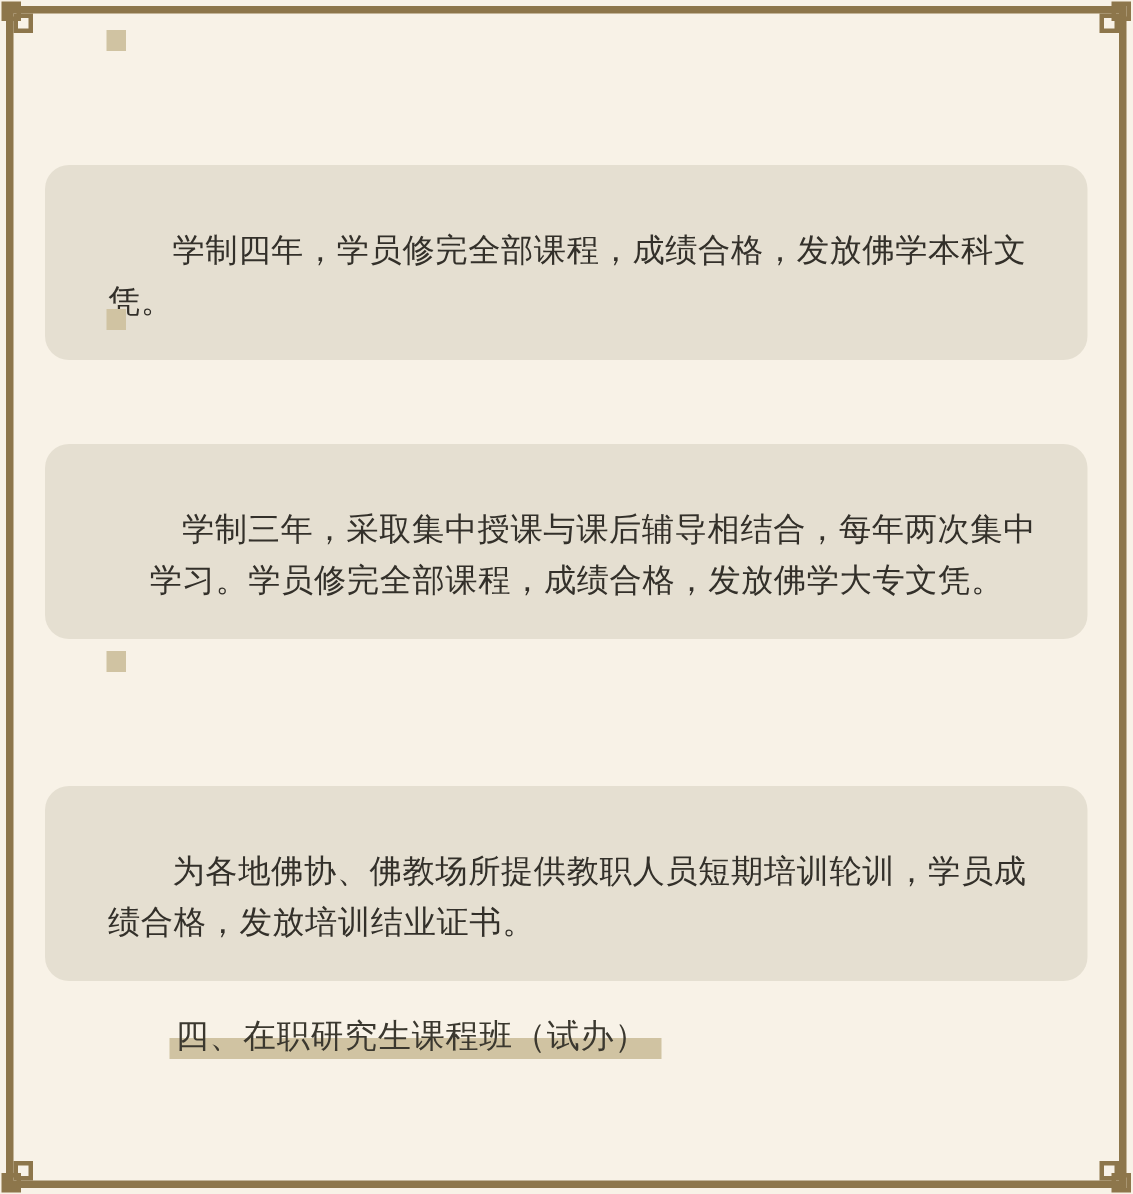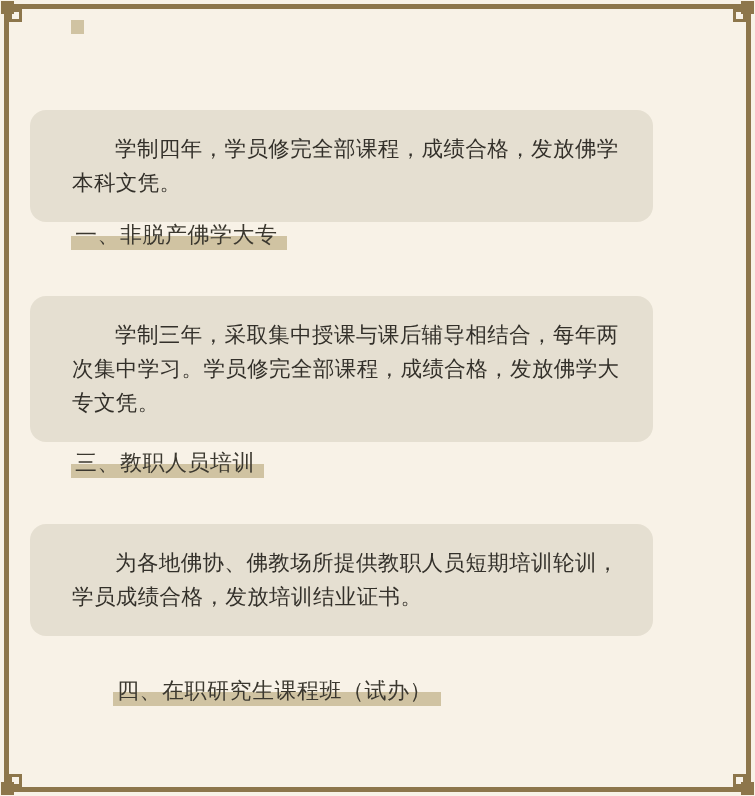--- a/index.html
+++ b/index.html
@@ -64,34 +64,34 @@
   }
   .h1{top:34px;}
   .h2{top:220px;}
   .h3{top:448px;}
   .h4{top:676px;margin-left:42px;}
 
   
   .block{
     position:absolute;
     left:30px;
-    width:623px;
+    width:695px;
     background:var(--block-bg);
     border-radius:16px;
-    padding:22px 28px 22px 42px;
+    padding:40px 28px 22px 42px;
   }
   .block p{
     font-size:21.5px;
     line-height:34px;
     color:var(--body-color);
     text-indent:2em;
     letter-spacing:0.4px;
   }
   .b1{top:110px;min-height:78px;}
-  .b2{top:296px;min-height:110px;}
+  .b2{top:296px;min-height:110px;text-align:center;}
   .b3{top:524px;min-height:108px;}
 </style>
 </head>
 <body>
 
 <div class="frame"></div>
 
 <div class="corner tl">
   <span class="sq a"></span>
   <span class="sq b"></span>
@@ -112,30 +112,28 @@
 <div class="heading h1">
   <span class="hl"></span>
 </div>
 
 <div class="block b1">
   <p>学制四年，学员修完全部课程，成绩合格，发放佛学本科文凭。</p>
 </div>
 
 <div class="heading h2">
   <span class="hl"></span>
-  <span class="ht">一、非脱产佛学大专</span>
 </div>
 
 <div class="block b2">
   <p>学制三年，采取集中授课与课后辅导相结合，每年两次集中学习。学员修完全部课程，成绩合格，发放佛学大专文凭。</p>
 </div>
 
 <div class="heading h3">
   <span class="hl"></span>
-  <span class="ht">三、教职人员培训</span>
 </div>
 
 <div class="block b3">
   <p>为各地佛协、佛教场所提供教职人员短期培训轮训，学员成绩合格，发放培训结业证书。</p>
 </div>
 
 <div class="heading h4">
   <span class="hl"></span>
   <span class="ht">四、在职研究生课程班（试办）</span>
 </div>

